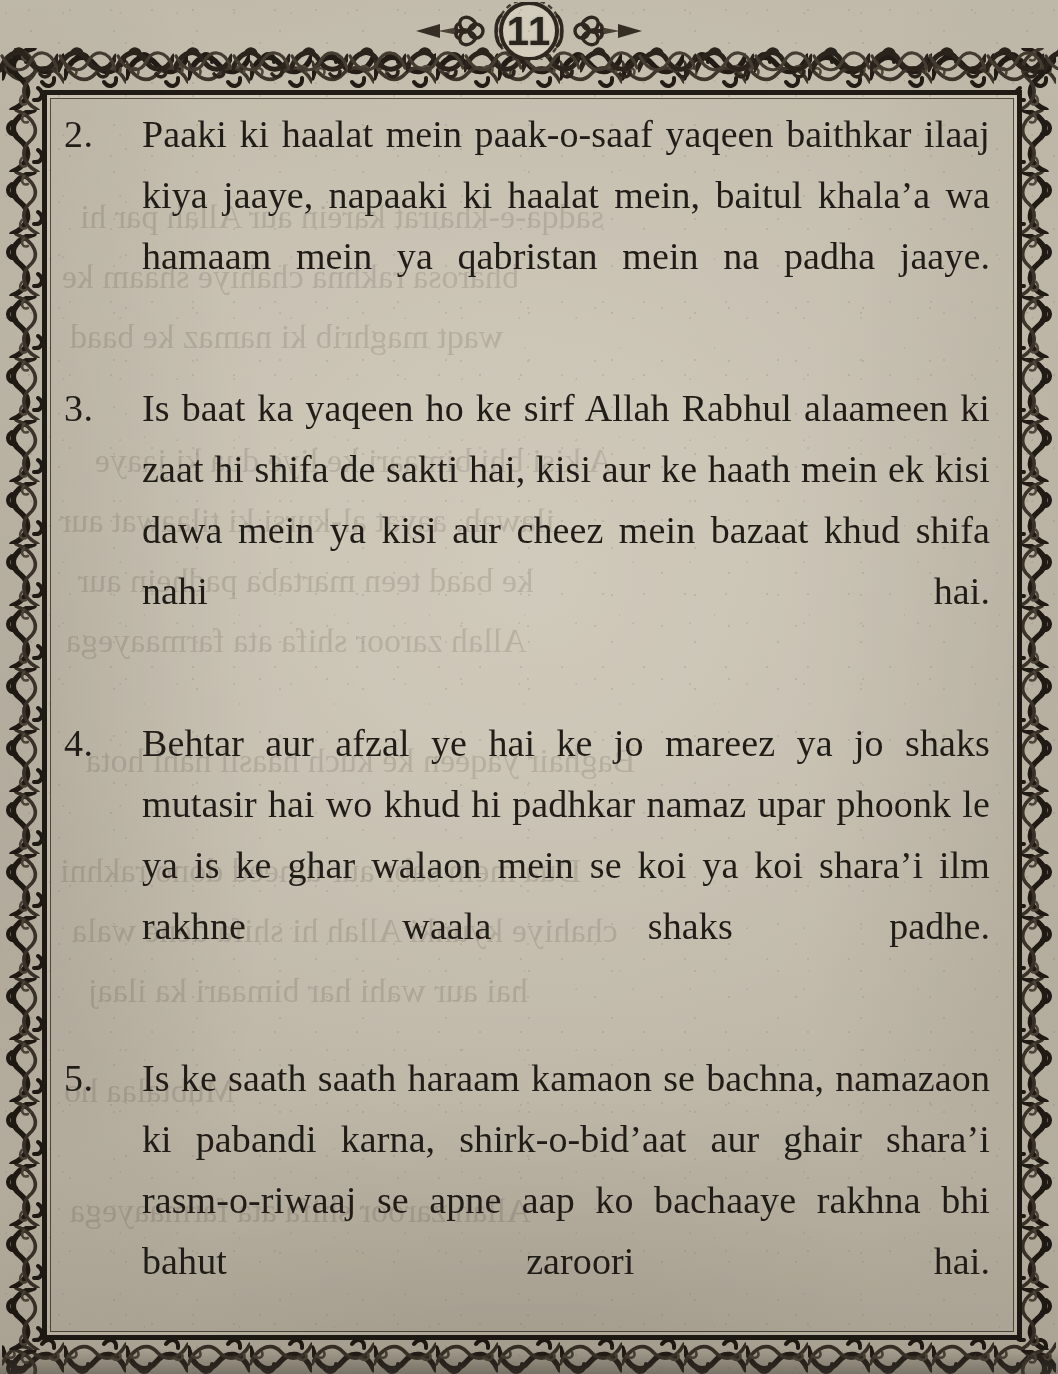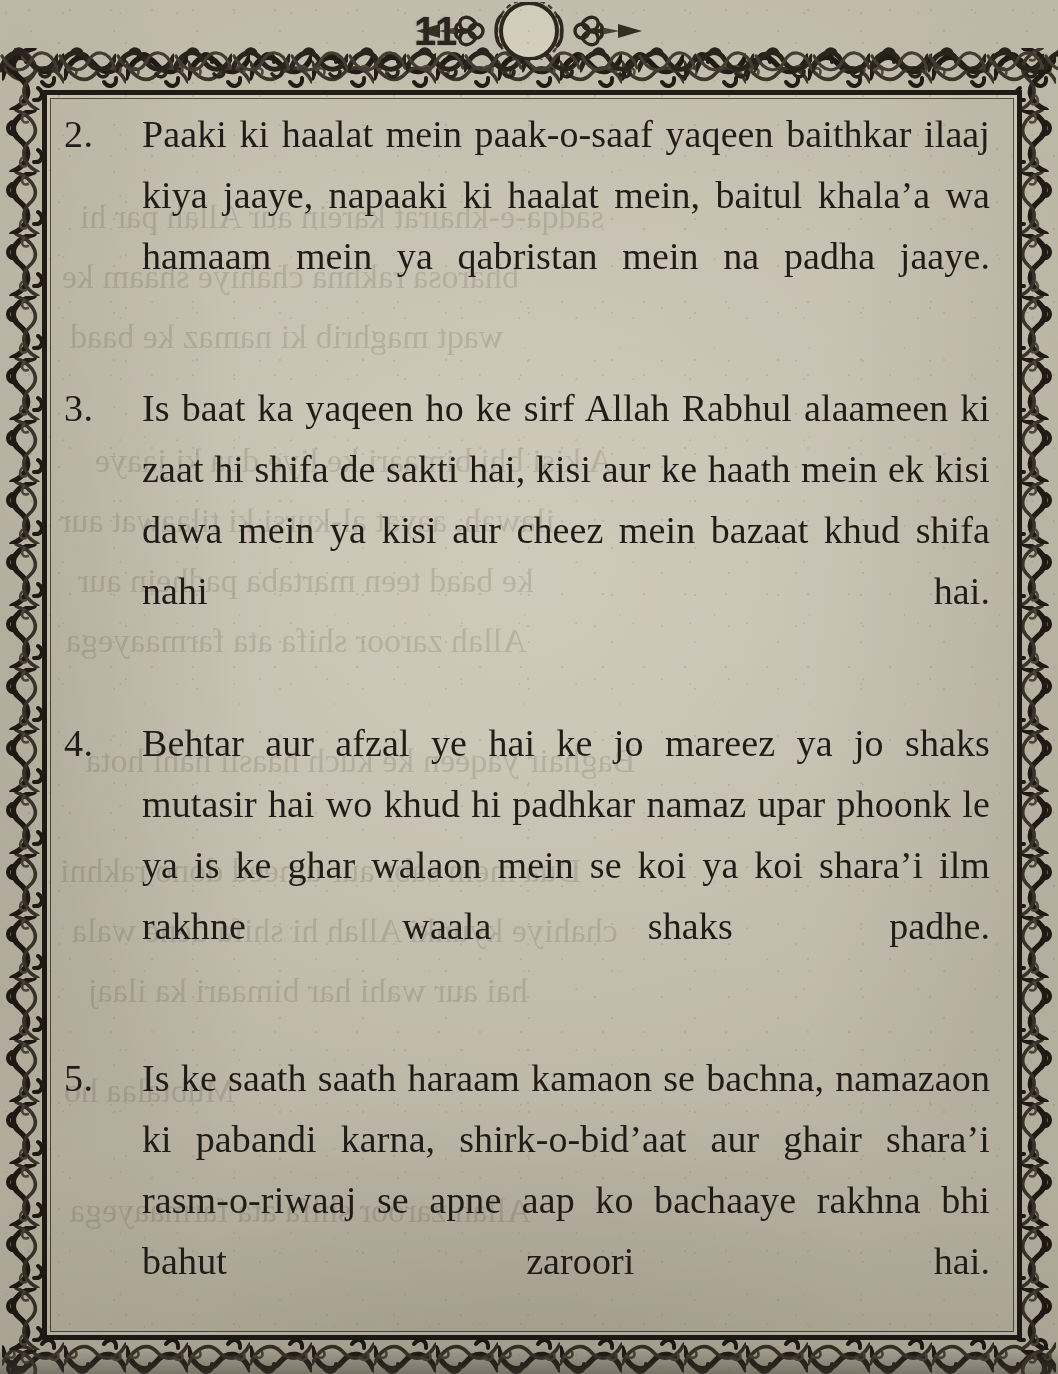--- a/index.html
+++ b/index.html
@@ -69,20 +69,21 @@
     top: 2px;
     transform: translateX(-50%);
     width: 230px;
     height: 58px;
     z-index: 5;
   }
   .folio-num {
     position: absolute;
     left: 0; right: 0;
     top: 7px;
+    text-align: center;
     font-family: "Liberation Sans", "DejaVu Sans", sans-serif;
     font-weight: 700;
     font-size: 40px;
     letter-spacing: 1px;
     color: #2e2a24;
     text-shadow: 0 0 2px rgba(90,84,74,.55);
   }
 
   
   .frame {

